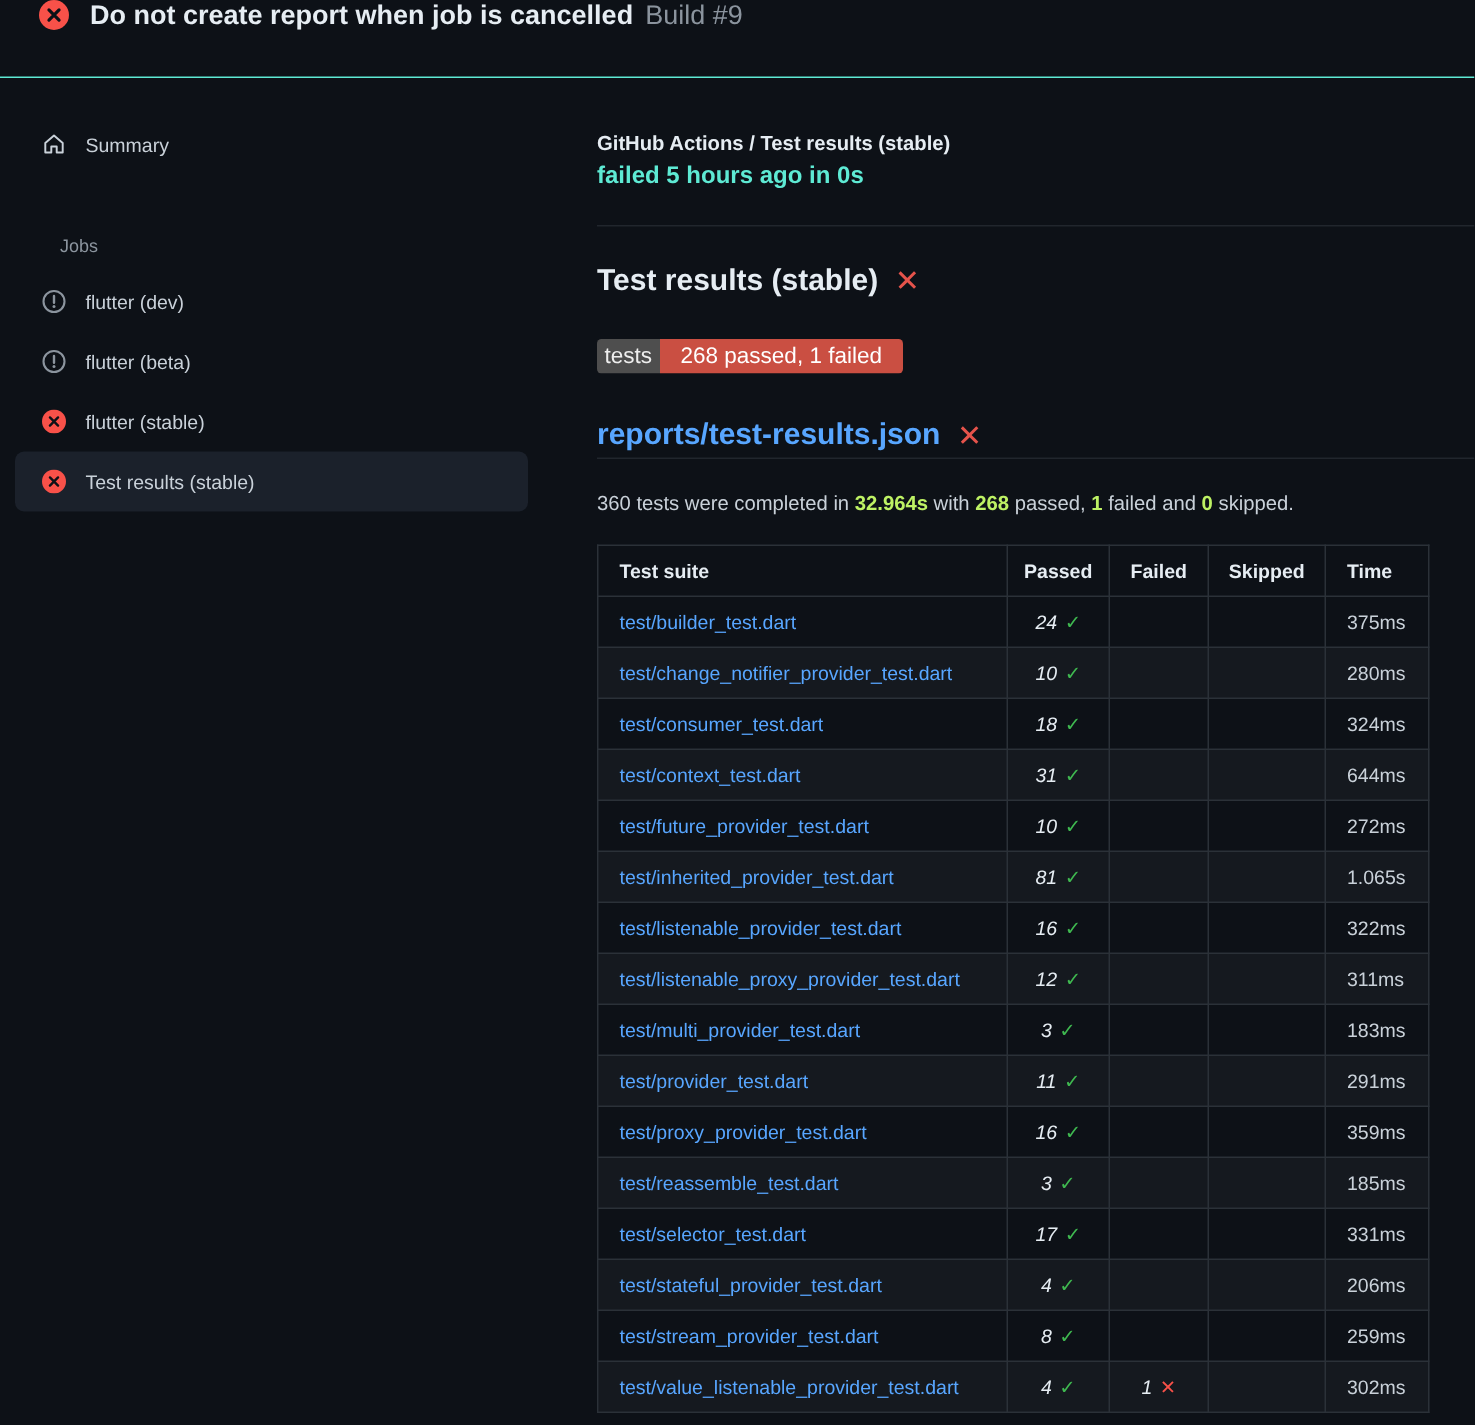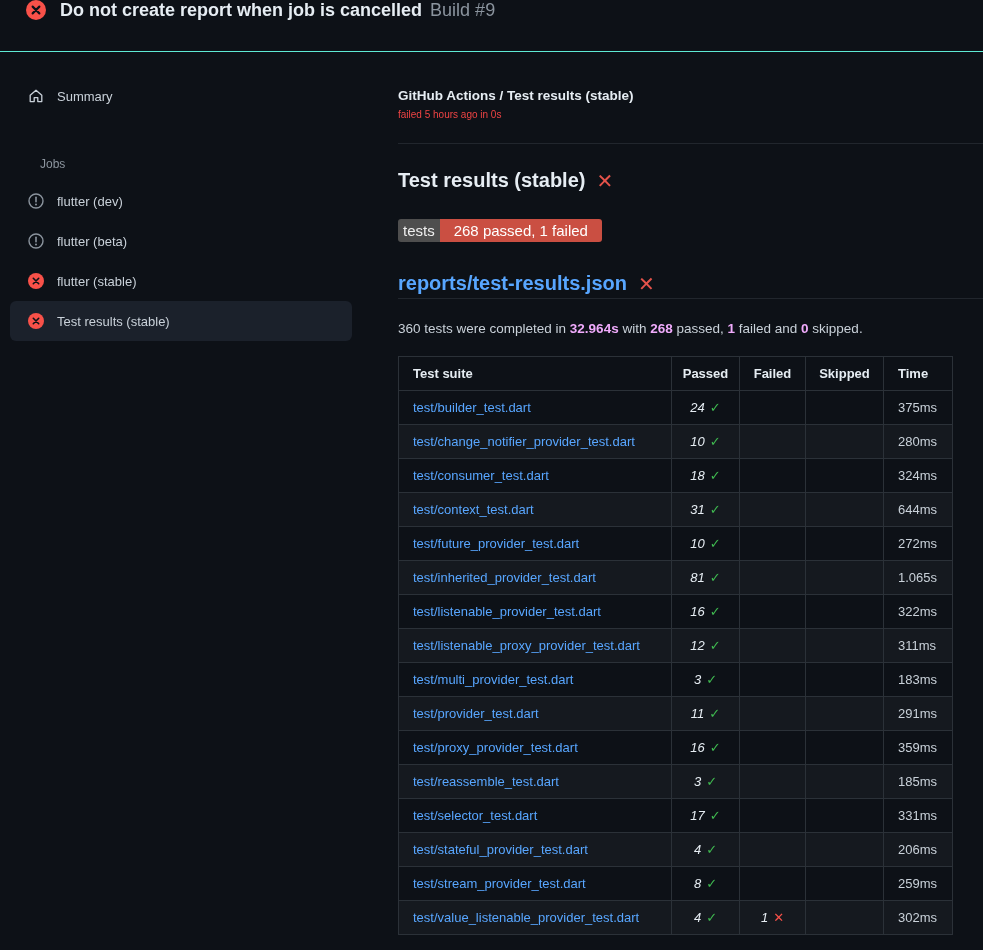--- a/index.html
+++ b/index.html
@@ -46,21 +46,21 @@
     color: #8b949e;
     font-size: 12px;
     padding-left: 40px;
     margin-top: 41px;
     margin-bottom: 10px;
   }
   .summary-item { margin-top: 8px; margin-bottom: 6px; }
 
   
   .breadcrumb { font-size: 13.5px; font-weight: 700; color: #e6edf3; }
-  .status-line { font-size: 10px; color: #ef4444; margin-top: 6px; }
+  .status-line { font-size: 16px; color: #5eead4; margin-top: 6px; font-weight: bold; }
   .divider { border-bottom: 1px solid #21262d; margin-top: 23px; }
   .section-title {
     margin-top: 25px;
     font-size: 20px;
     font-weight: 700;
     color: #e6edf3;
     display: flex;
     align-items: center;
     gap: 11px;
   }
@@ -81,21 +81,21 @@
     margin-top: 30px;
     padding-bottom: 3px;
     border-bottom: 1px solid #21262d;
     display: flex;
     align-items: center;
     gap: 11px;
   }
   .report-link { font-size: 20px; font-weight: 700; color: #58a6ff; text-decoration: none; }
 
   .summary-line { margin-top: 22px; font-size: 13.5px; color: #c9d1d9; }
-  .summary-line .b { font-weight: 700; color: #f0abfc; }
+  .summary-line .b { font-weight: 700; color: #bef264; }
 
   
   table.results {
     margin-top: 20px;
     border-collapse: collapse;
     table-layout: fixed;
     width: 554px;
     font-size: 13px;
   }
   .results th, .results td {

